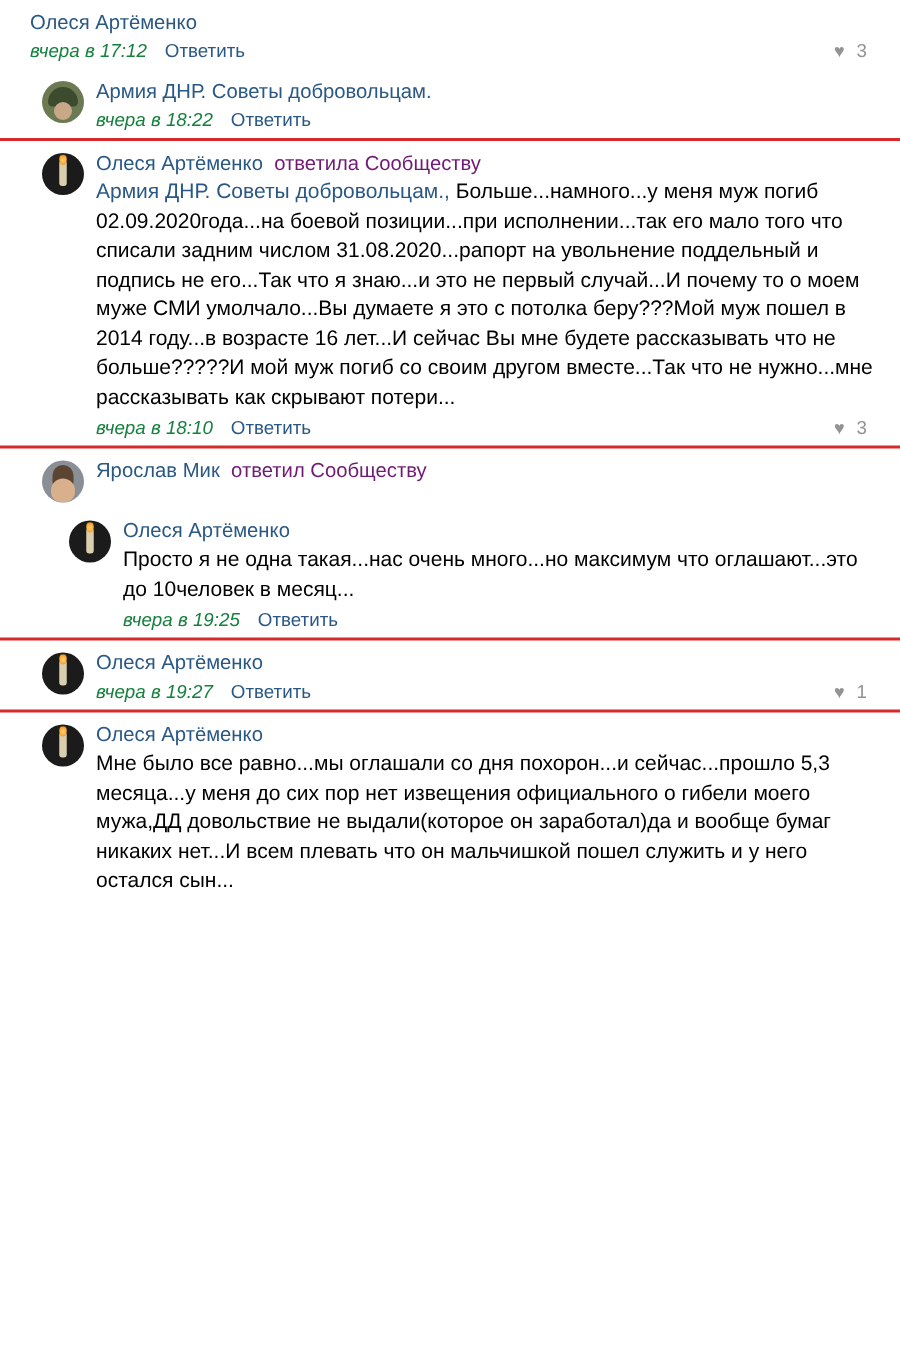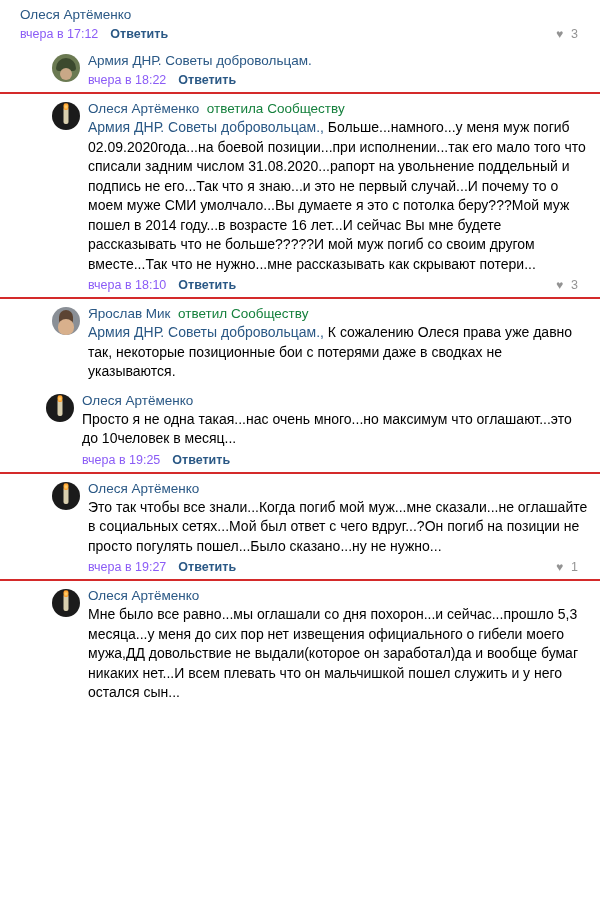--- a/index.html
+++ b/index.html
@@ -19,21 +19,21 @@
   .feed {
     width: 600px;
     position: relative;
   }
   .comment {
     position: relative;
     padding: 6px 10px 4px 10px;
     box-sizing: border-box;
   }
   .comment.indent {
-    padding-left: 52px;
+    padding-left: 28px;
   }
   .comment.indent2 {
     padding-left: 46px;
   }
   .sep-top {
     border-top: 2px solid #d42a2a;
   }
   .sep-bottom {
     border-bottom: 2px solid #d42a2a;
   }
@@ -130,21 +130,21 @@
   }
   .author {
     color: #2a5885;
     font-size: 13.5px;
     font-weight: 400;
     line-height: 17px;
     text-decoration: none;
     display: inline;
   }
   .reply-to {
-    color: #15803d;
+    color: #701a75;
     font-size: 13.5px;
     display: inline;
   }
   .text {
     font-size: 14px;
     line-height: 19.5px;
     color: #000000;
     margin-top: 1px;
     word-wrap: break-word;
   }
@@ -154,26 +154,26 @@
   }
   .meta {
     margin-top: 3px;
     font-size: 12.5px;
     line-height: 16px;
     color: #939393;
     display: flex;
     align-items: center;
   }
   .meta .time {
-    color: #8b5cf6;
+    color: #15803d;
     margin-right: 12px;
+    font-style: italic;
   }
   .meta .reply-link {
     color: #2a5885;
-    font-weight: bold;
   }
   .likes {
     position: absolute;
     right: 12px;
     font-size: 12.5px;
     color: #939393;
     display: flex;
     align-items: center;
     gap: 4px;
   }
@@ -245,21 +245,20 @@
       </div>
     </div>
   </div>
 
   <div class="comment indent">
     <div class="row">
       <div class="avatar man"></div>
       <div class="body">
         <span class="author">Ярослав Мик</span>
         <span class="reply-to">&nbsp;<span>ответил Сообществу</span></span>
-        <div class="text"><span class="mention">Армия ДНР. Советы добровольцам.,</span><span> К сожалению Олеся права уже давно так, некоторые позиционные бои с потерями даже в сводках не указываются.</span></div>
       </div>
     </div>
   </div>
 
   <div class="comment indent2 sep-bottom">
     <div class="row">
       <div class="avatar candle"></div>
       <div class="body">
         <span class="author">Олеся Артёменко</span>
         <div class="text">Просто я не одна такая...нас очень много...но максимум что оглашают...это до 10человек в месяц...</div>
@@ -269,21 +268,20 @@
         </div>
       </div>
     </div>
   </div>
 
   <div class="comment indent sep-bottom">
     <div class="row">
       <div class="avatar candle"></div>
       <div class="body">
         <span class="author">Олеся Артёменко</span>
-        <div class="text">Это так чтобы все знали...Когда погиб мой муж...мне сказали...не оглашайте в социальных сетях...Мой был ответ с чего вдруг...?Он погиб на позиции не просто погулять пошел...Было сказано...ну не нужно...</div>
         <div class="meta meta-wrap">
           <span class="time">вчера в 19:27</span>
           <span class="reply-link">Ответить</span>
           <span class="likes">
             <span class="heart">♥</span>
             <span>1</span>
           </span>
         </div>
       </div>
     </div>

